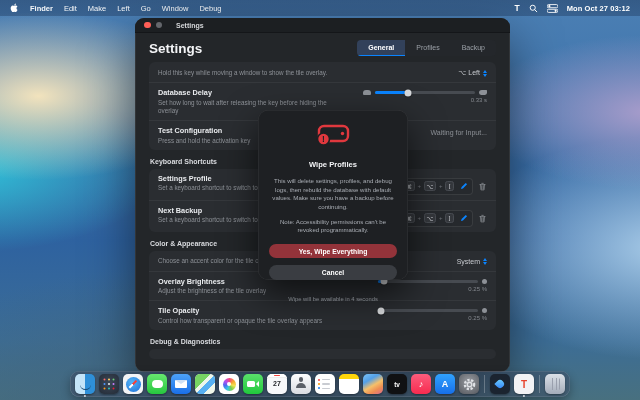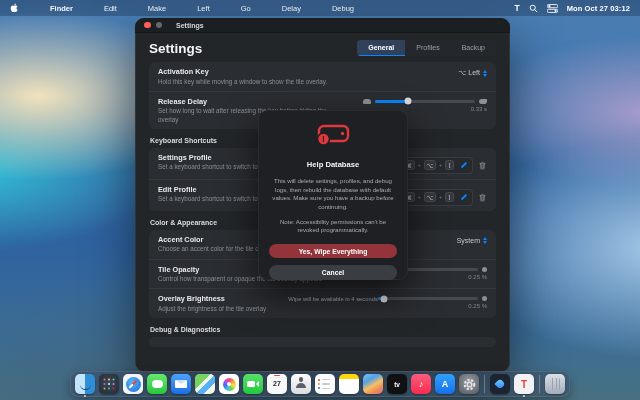--- a/index.html
+++ b/index.html
@@ -15,21 +15,21 @@
       radial-gradient(ellipse 420px 180px at 30% 100%, #41657f 0%, rgba(65,101,127,0) 75%),
       linear-gradient(180deg, #4b7fb4 0%, #3f74ab 30%, #2e62a0 60%, #3c6d96 85%, #48707f 100%);
   }
   
   .menubar {
     position:absolute; top:0; left:0; right:0; height:16px;
     display:flex; align-items:center; padding:0 10px; gap:11px;
     background:linear-gradient(180deg, rgba(22,42,74,.42), rgba(22,42,74,.34));
     color:#fff; font-size:7.5px;
   }
-  .menubar .mi { opacity:.95;margin-left:20px; }
+  .menubar .mi { opacity:.95; }
   .menubar .bold { font-weight:700; }
   .mb-right { margin-left:auto; display:flex; align-items:center; gap:9px; }
   .mb-t { font-weight:800; font-size:8.5px; }
   .clock { font-weight:600; letter-spacing:.1px; }
   
   .window {
     position:absolute; left:135px; top:18px; width:375px; height:354px;
     background:#232629; border-radius:9px; overflow:hidden;
     box-shadow:0 22px 50px rgba(0,0,0,.5), 0 0 0 .5px rgba(255,255,255,.14) inset;
   }
@@ -164,21 +164,21 @@
     <span style="display:flex;align-items:center;">
       <svg width="9" height="10" viewBox="0 0 16 18">
           <path fill="#fff" d="M11.6 9.3c0-2 1.6-2.9 1.7-3-.9-1.4-2.3-1.6-2.8-1.6-1.2-.1-2.3.7-2.9.7-.6 0-1.5-.7-2.5-.7C3.8 4.7 2.5 5.5 1.8 6.7.4 9.1 1.4 12.5 2.7 14.4c.6.9 1.4 2 2.4 1.9.9 0 1.3-.6 2.5-.6s1.5.6 2.5.6c1 0 1.7-.9 2.3-1.9.7-1.1 1-2.1 1-2.2-.1 0-1.8-.7-1.8-2.9zM9.8 3.4c.5-.6.9-1.6.8-2.4-.8 0-1.7.5-2.2 1.1-.5.6-.9 1.5-.8 2.3.8.1 1.7-.4 2.2-1z"></path>
         </svg>
     </span>
     <span class="mi bold">Finder</span>
     <span class="mi">Edit</span>
     <span class="mi">Make</span>
     <span class="mi">Left</span>
     <span class="mi">Go</span>
-    <span class="mi">Delay</span>
+    <span class="mi">Window</span>
     <span class="mi">Debug</span>
     <span class="mb-right">
       <span class="mb-t">T</span>
       <span style="display:flex;">
         <svg width="9" height="9" viewBox="0 0 12 12">
             <circle cx="5" cy="5" r="3.4" fill="none" stroke="#fff" stroke-width="1.3"></circle>
             <line x1="7.6" y1="7.6" x2="10.4" y2="10.4" stroke="#fff" stroke-width="1.3" stroke-linecap="round"></line>
           </svg>
       </span>
       <span style="display:flex;">
@@ -207,47 +207,53 @@
         <span class="tab">Profiles</span>
         <span class="tab">Backup</span>
       </span>
     </div>
 
     <div class="content">
 
       <div class="card">
         <div class="row">
           <div>
-            <div class="rt">Activation Key</div>
             <div class="rs w-wide">Hold this key while moving a window to show the tile overlay.</div>
           </div>
           <div class="popup">
             <span>⌥ Left</span>
             <span class="stepper">
                 <i class="up"></i>
                 <i class="dn"></i>
               </span>
           </div>
         </div>
         <div class="row">
           <div>
-            <div class="rt">Release Delay</div>
+            <div class="rt">Database Delay</div>
             <div class="rs w-narrow">Set how long to wait after releasing the key before hiding the overlay</div>
           </div>
           <div class="slider-wrap">
             <div class="slider-line">
               <span class="animal"></span>
               <span class="track">
                 <span class="fill" style="width:33%;"></span>
                 <span class="thumb" style="left:33%;"></span>
               </span>
               <span class="animal hare"></span>
             </div>
             <span class="sl-val">0.33 s</span>
           </div>
+        </div>
+        <div class="row">
+          <div>
+            <div class="rt">Test Configuration</div>
+            <div class="rs w-mid">Press and hold the activation key</div>
+          </div>
+          <span class="waiting">Waiting for Input...</span>
         </div>
       </div>
 
       <div class="sec-h">Keyboard Shortcuts</div>
       <div class="card">
         <div class="row">
           <div>
             <div class="rt">Settings Profile</div>
             <div class="rs w-mid">Set a keyboard shortcut to switch to the previous compatible profile.</div>
           </div>
@@ -262,21 +268,21 @@
                   <path d="M1.5 10.5l.9-2.9 6.2-6.2 2 2-6.2 6.2-2.9.9z" fill="#0a84ff"></path>
                 </svg>
             </span>
             <svg width="9" height="9" viewBox="0 0 12 12" style="margin-left:3px;">
                 <path d="M2.5 3.5h7M5 1.8h2M3.4 3.5l.5 7h4.2l.5-7M5 5v4M7 5v4" stroke="#8d9197" stroke-width="1" fill="none" stroke-linecap="round"></path>
               </svg>
           </div>
         </div>
         <div class="row">
           <div>
-            <div class="rt">Edit Profile</div>
+            <div class="rt">Next Backup</div>
             <div class="rs w-mid">Set a keyboard shortcut to switch to the next compatible profile.</div>
           </div>
           <div class="keys">
             <span class="keybox">
               <span class="key">⌘</span>
               <span class="plus">+</span>
               <span class="key">⌥</span>
               <span class="plus">+</span>
               <span class="key">]</span>
               <svg width="8" height="8" viewBox="0 0 12 12" style="margin-left:3px;">
@@ -287,63 +293,62 @@
                 <path d="M2.5 3.5h7M5 1.8h2M3.4 3.5l.5 7h4.2l.5-7M5 5v4M7 5v4" stroke="#8d9197" stroke-width="1" fill="none" stroke-linecap="round"></path>
               </svg>
           </div>
         </div>
       </div>
 
       <div class="sec-h">Color &amp; Appearance</div>
       <div class="card">
         <div class="row">
           <div>
-            <div class="rt">Accent Color</div>
             <div class="rs w-mid">Choose an accent color for the tile overlay</div>
           </div>
           <div class="popup">
             <span>System</span>
             <span class="stepper">
                 <i class="up"></i>
                 <i class="dn"></i>
               </span>
+          </div>
+        </div>
+        <div class="row">
+          <div>
+            <div class="rt">Overlay Brightness</div>
+            <div class="rs w-mid">Adjust the brightness of the tile overlay</div>
+          </div>
+          <div class="slider-wrap">
+            <div class="slider-line">
+              <span class="track">
+                <span class="fill" style="width:6%;"></span>
+                <span class="thumb" style="left:6%;"></span>
+              </span>
+              <span class="enddot"></span>
+            </div>
+            <span class="sl-val">0.25 %</span>
           </div>
         </div>
         <div class="row">
           <div>
             <div class="rt">Tile Opacity</div>
             <div class="rs w-wide">Control how transparent or opaque the tile overlay appears</div>
           </div>
           <div class="slider-wrap">
             <div class="slider-line">
               <span class="track">
                 <span class="fill" style="width:3%;"></span>
                 <span class="thumb" style="left:3%;"></span>
               </span>
               <span class="enddot"></span>
             </div>
             <span class="sl-val">0.25 %</span>
           </div>
         </div>
-        <div class="row">
-          <div>
-            <div class="rt">Overlay Brightness</div>
-            <div class="rs w-mid">Adjust the brightness of the tile overlay</div>
-          </div>
-          <div class="slider-wrap">
-            <div class="slider-line">
-              <span class="track">
-                <span class="fill" style="width:6%;"></span>
-                <span class="thumb" style="left:6%;"></span>
-              </span>
-              <span class="enddot"></span>
-            </div>
-            <span class="sl-val">0.25 %</span>
-          </div>
-        </div>
       </div>
 
       <div class="sec-h">Debug &amp; Diagnostics</div>
       <div class="card">
         <div class="row">
           
           
         </div>
       </div>
     </div>
@@ -352,21 +357,21 @@
 
   <div class="modal">
     <span>
       <svg width="36" height="24" viewBox="0 0 36 24">
         <rect x="4" y="3" width="29" height="15" rx="5" fill="none" stroke="#e0383e" stroke-width="2.4"></rect>
         <circle cx="27.5" cy="10.5" r="1.7" fill="#e0383e"></circle>
         <circle cx="8.5" cy="16" r="6" fill="#e0383e" stroke="#1e2023" stroke-width="1.6"></circle>
         <text x="8.5" y="19" text-anchor="middle" font-size="8.5" font-weight="bold" fill="#1e2023" font-family="Liberation Sans, sans-serif">!</text>
       </svg>
     </span>
-    <div class="m-title">Help Database</div>
+    <div class="m-title">Wipe Profiles</div>
     <div class="m-body">This will delete settings, profiles, and debug logs, then rebuild the database with default values. Make sure you have a backup before continuing.</div>
     <div class="m-note">Note: Accessibility permissions can't be revoked programmatically.</div>
     <div class="m-btn m-confirm">Yes, Wipe Everything</div>
     <div class="m-btn m-cancel">Cancel</div>
     <div class="m-div"></div>
     <div class="m-count">Wipe will be available in 4 seconds</div>
   </div>
 
   <div class="dock">
     <span class="dk noclip ic-finder">

